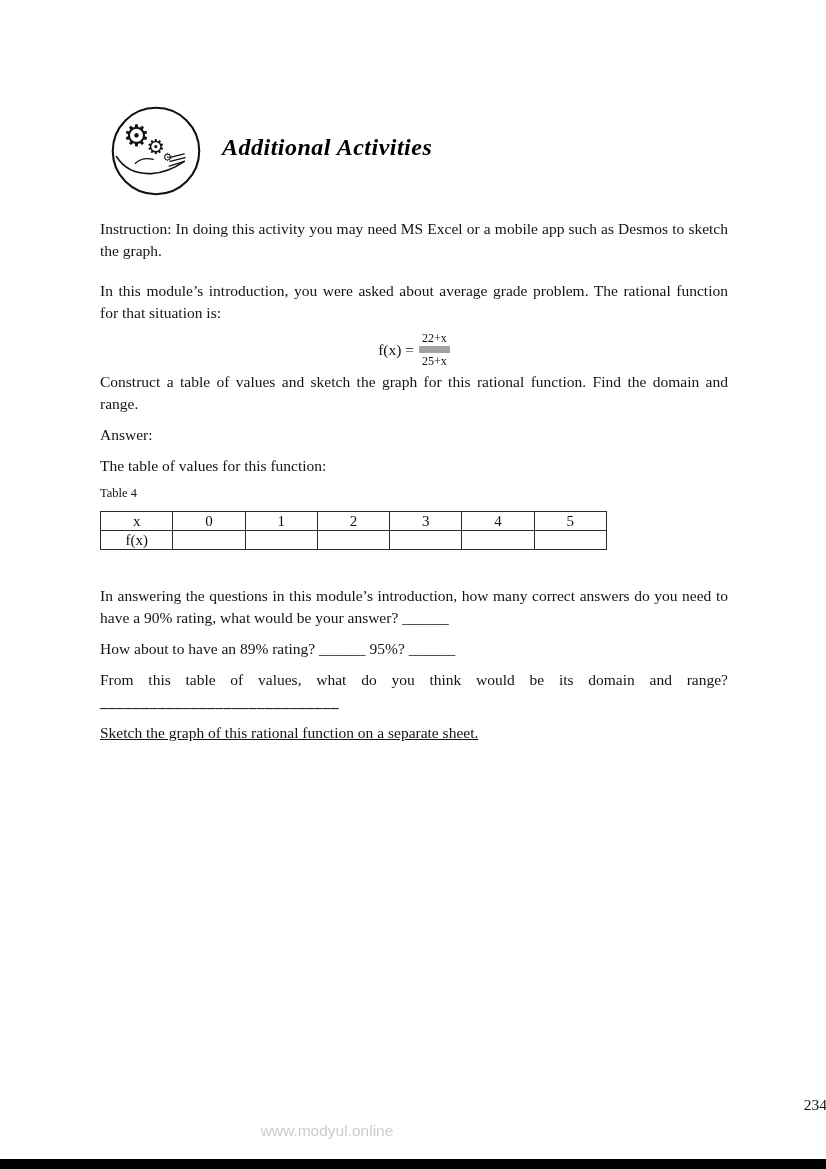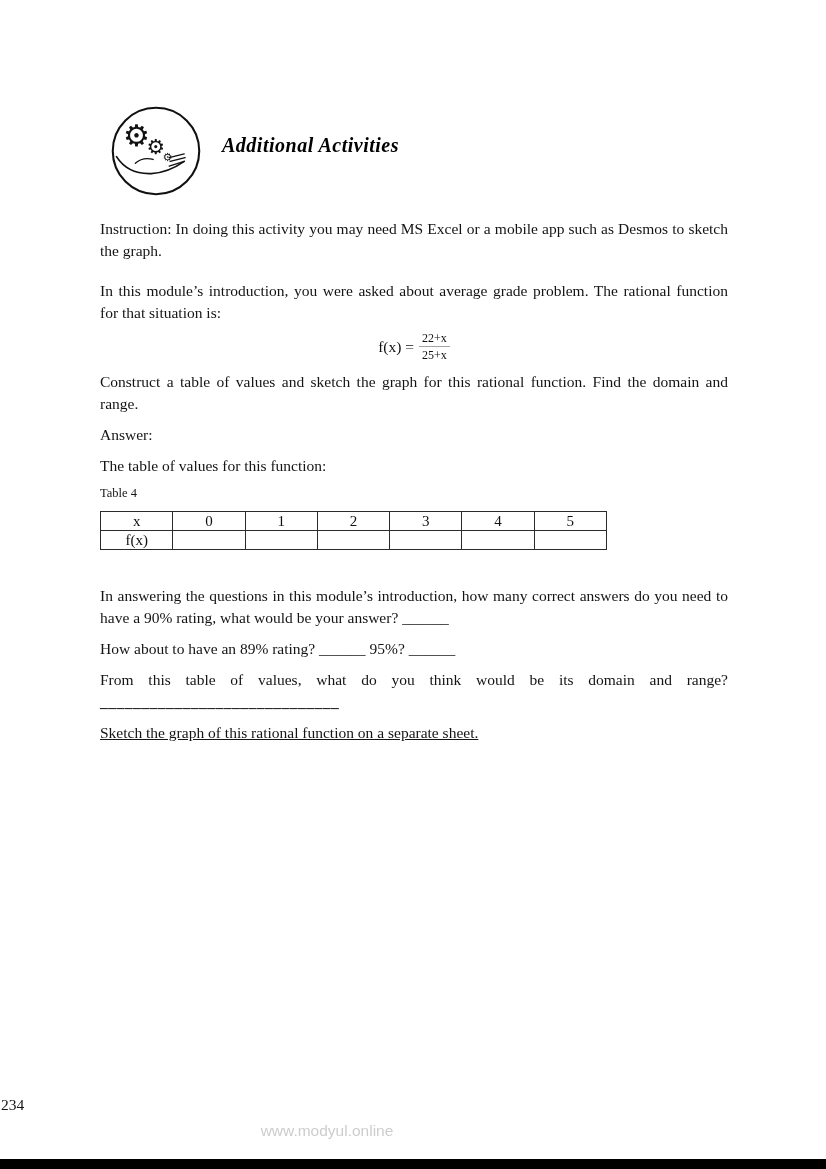--- a/index.html
+++ b/index.html
@@ -14,21 +14,21 @@
     overflow:hidden;
   }
 
   
   .activity-icon {
     position:absolute; left:109px; top:104px;
     width:94px; height:94px;
   }
   .page-title {
     position:absolute; left:222px; top:134px;
-    font-size:20px; font-weight:bold; font-style:italic;
+    font-size:24px; font-weight:bold; font-style:italic;
     letter-spacing:0.5px;
     color:#000;
   }
 
   
   .para {
     position:absolute; left:100px; width:628px;
     font-size:15.5px; line-height:21.5px;
     text-align:justify;
     color:#141414;
@@ -48,21 +48,21 @@
   .formula {
     position:absolute; left:100px; top:331px; width:628px;
     text-align:center; font-size:15.5px;
   }
   .formula .lhs { vertical-align:middle; }
   .frac {
     display:inline-block; vertical-align:middle;
     text-align:center; font-size:12px; line-height:1.2;
     margin-left:5px;
   }
-  .frac .num { display:block; border-bottom:1px solid #a3a3a3; padding:0 3px 1px 3px; }
+  .frac .num { display:block; border-bottom:7px solid #a3a3a3; padding:0 3px 1px 3px; }
   .frac .den { display:block; padding-top:1px; }
 
   
   .table-caption {
     position:absolute; left:100px; top:486px; width:628px;
     font-size:12.5px; color:#141414;
   }
   .values-table {
     position:absolute; left:100px; top:511px;
     width:507px;
@@ -72,21 +72,21 @@
     border:1px solid #2b2b2b;
     height:19px;
     text-align:center; vertical-align:middle;
     font-size:15px; line-height:17px;
     padding:0;
   }
 
   
   .page-number {
     position:absolute; left:1px; top:1096px; width:826px;
-    text-align:left; font-size:15.5px; color:#141414;
+    text-align:right; font-size:15.5px; color:#141414;
   }
   .watermark {
     position:absolute; left:0; top:1122px; width:654px;
     text-align:center; font-size:15.5px;
     font-family:"Liberation Sans", sans-serif;
     color:#cdcdcd;
   }
   .bottom-bar {
     position:absolute; left:0; bottom:0; width:826px; height:10px;
     background:#000;

